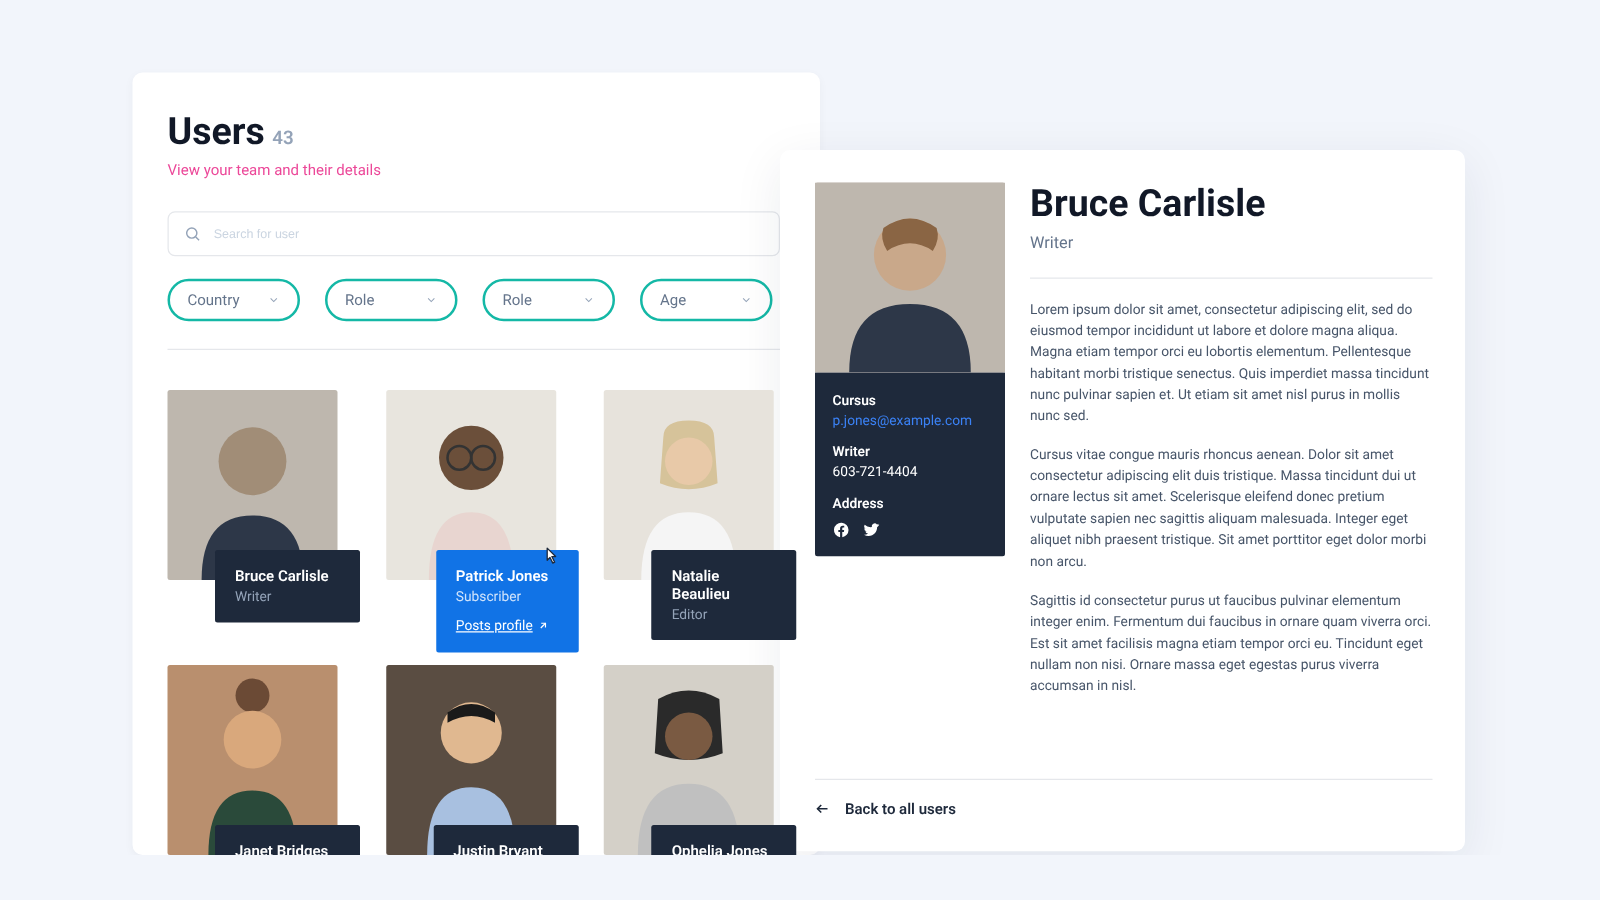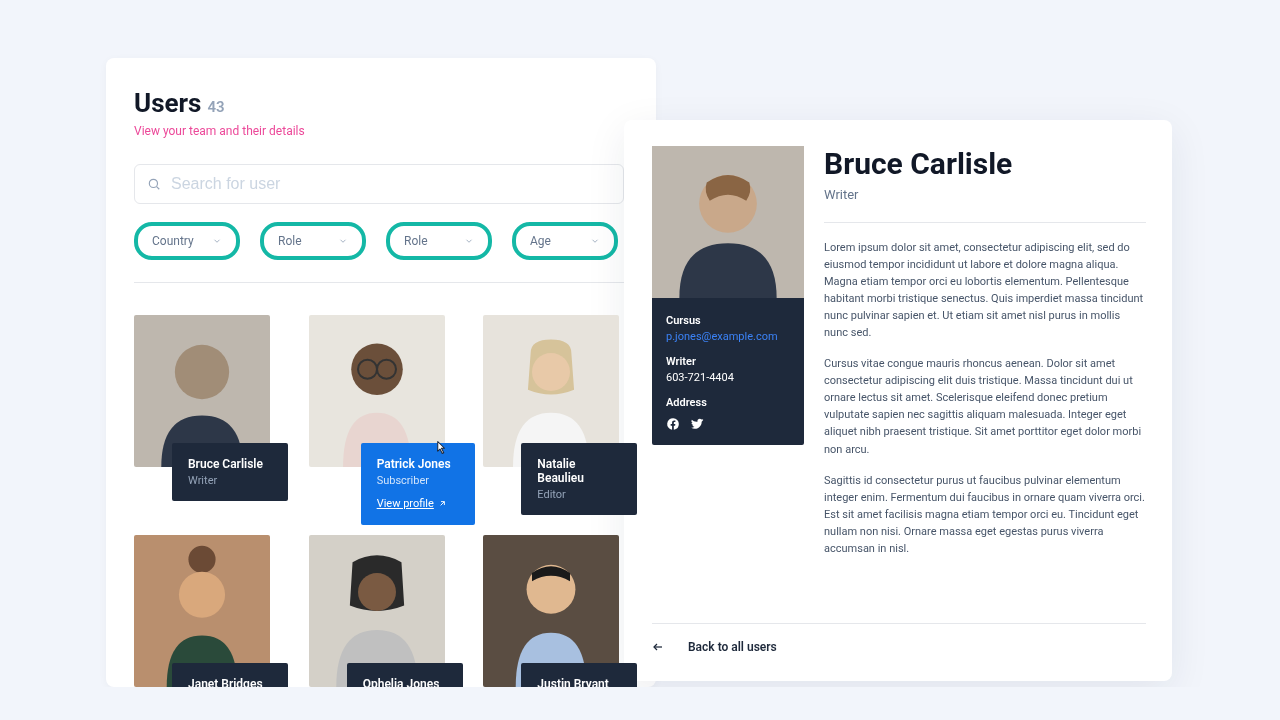--- a/index.html
+++ b/index.html
@@ -15,41 +15,41 @@
       padding: 58px 0 0 106px;
     }
     .left-panel {
       width: 550px;
       background: #fff;
       border-radius: 8px;
       padding: 30px 32px 0 28px;
       box-shadow: 0 2px 8px rgba(0,0,0,0.04);
     }
     .page-title-row { display: flex; align-items: baseline; gap: 6px; }
-    .page-title { font-size: 26px; font-weight: 700; color: #111827; }
+    .page-title { font-size: 30px; font-weight: 700; color: #111827; }
     .page-count { font-size: 15px; font-weight: 600; color: #94a3b8; }
     .page-subtitle { font-size: 12px; color: #ec4899; margin-top: 6px; }
     .search-box {
       margin-top: 26px;
       display: flex;
       align-items: center;
       border: 1px solid #e5e7eb;
       border-radius: 6px;
       padding: 10px 12px;
       gap: 10px;
     }
     .search-box input {
       border: none; outline: none; flex: 1;
-      font-size: 16px; color: #64748b;
+      font-size: 10px; color: #64748b;
       background: transparent;
     }
     .search-box input::placeholder { color: #cbd5e1; }
     .filters-row { display: flex; gap: 20px; margin-top: 18px; flex-wrap: wrap; }
     .filter-pill {
-      border: 4px solid #14b8a6;
+      border: 2px solid #14b8a6;
       border-radius: 18px;
       padding: 8px 14px;
       display: flex; align-items: center; justify-content: space-between;
       font-size: 12px; color: #64748b;
       min-width: 106px;
       cursor: pointer;
       background: #fff;
     }
     .divider { border: none; border-top: 1px solid #e5e7eb; margin: 22px 0 0 0; }
     .user-grid {
@@ -72,21 +72,21 @@
       top: 128px;
       left: 38px;
       background: #1e293b;
       color: #fff;
       padding: 14px 16px;
       border-radius: 2px;
       min-width: 116px;
     }
     .user-caption.active {
       background: #1173e6;
-      left: 52px;
+      left: 40px;
       min-width: 114px;
     }
     .user-name { font-size: 12px; font-weight: 600; }
     .user-role { font-size: 11px; color: #94a3b8; margin-top: 3px; }
     .user-caption.active .user-role { color: #cfe3fb; }
     .view-profile-link {
       display: inline-flex; align-items: center; gap: 4px;
       font-size: 11px; color: #fff; text-decoration: underline;
       margin-top: 10px; cursor: pointer;
     }
@@ -124,21 +124,21 @@
     .contact-email { color: #3b82f6; }
     .social-row { display: flex; gap: 10px; margin-top: 8px; }
     .social-icon { width: 14px; height: 14px; fill: #fff; cursor: pointer; }
     .detail-info { flex: 1; }
     .detail-name { font-size: 30px; font-weight: 700; color: #111827; }
     .detail-role { font-size: 13px; color: #64748b; margin-top: 6px; }
     .detail-divider { border: none; border-top: 1px solid #e5e7eb; margin: 20px 0 16px 0; }
     .detail-para { font-size: 11px; line-height: 1.55; color: #475569; margin-bottom: 14px; }
     .back-divider { border: none; border-top: 1px solid #e5e7eb; margin: 52px 0 14px 0; }
     .back-link {
-      display: inline-flex; align-items: center; gap: 24px;
+      display: inline-flex; align-items: center; gap: 12px;
       font-size: 12px; font-weight: 600; color: #1e293b;
       cursor: pointer;
     }
   </style>
 </head>
 <body>
 
 <div class="container">
 
   <div class="left-panel">
@@ -206,21 +206,21 @@
               <circle cx="50" cy="40" r="19" fill="#6b4f3a"></circle>
               <path d="M25 112 Q25 72 50 72 Q75 72 75 112 Z" fill="#e8d5d0"></path>
               <circle cx="43" cy="40" r="7" fill="none" stroke="#333" stroke-width="1.5"></circle>
               <circle cx="57" cy="40" r="7" fill="none" stroke="#333" stroke-width="1.5"></circle>
             </svg>
         </div>
         <div class="user-caption active">
           <div class="user-name">Patrick Jones</div>
           <div class="user-role">Subscriber</div>
           <a class="view-profile-link">
-            <span>View profile</span>
+            <span>Posts profile</span>
             <svg width="9" height="9" viewBox="0 0 24 24" fill="none" stroke="#fff" stroke-width="2.5">
                 <line x1="7" y1="17" x2="17" y2="7"></line>
                 <polyline points="8 7 17 7 17 16"></polyline>
               </svg>
           </a>
         </div>
         <svg class="cursor-icon" width="18" height="20" viewBox="0 0 24 26">
           <path d="M9 3 L9 16 L12 13 L15 19 L17 18 L14 12 L18 12 Z" fill="#fff" stroke="#1e293b" stroke-width="1.4" stroke-linejoin="round"></path>
         </svg>
       </div>
@@ -246,42 +246,42 @@
               <circle cx="50" cy="44" r="17" fill="#d9a87c"></circle>
               <path d="M24 112 Q24 74 50 74 Q76 74 76 112 Z" fill="#2a4a3a"></path>
             </svg>
         </div>
         <div class="user-caption">
           <div class="user-name">Janet Bridges</div>
         </div>
       </div>
 
       <div class="user-card" style="margin-top:34px">
+        <div class="user-photo" style="background:#5a4d42">
+          <svg class="avatar-svg" viewBox="0 0 100 112">
+              <circle cx="50" cy="40" r="18" fill="#e0b890"></circle>
+              <path d="M36 28 Q50 18 64 28 L64 34 Q50 26 36 34 Z" fill="#1a1a1a"></path>
+              <path d="M24 112 Q24 72 50 72 Q76 72 76 112 Z" fill="#a8c0e0"></path>
+            </svg>
+        </div>
+        <div class="user-caption">
+          <div class="user-name">Justin Bryant</div>
+        </div>
+      </div>
+
+      <div class="user-card" style="margin-top:34px">
         <div class="user-photo" style="background:#d4d0c8">
           <svg class="avatar-svg" viewBox="0 0 100 112">
               <path d="M32 20 Q50 10 68 20 L70 52 Q50 60 30 52 Z" fill="#2a2a2a"></path>
               <circle cx="50" cy="42" r="14" fill="#7a5a42"></circle>
               <path d="M20 112 Q20 70 50 70 Q80 70 80 112 Z" fill="#c0c0c0"></path>
             </svg>
         </div>
         <div class="user-caption">
           <div class="user-name">Ophelia Jones</div>
-        </div>
-      </div>
-
-      <div class="user-card" style="margin-top:34px">
-        <div class="user-photo" style="background:#5a4d42">
-          <svg class="avatar-svg" viewBox="0 0 100 112">
-              <circle cx="50" cy="40" r="18" fill="#e0b890"></circle>
-              <path d="M36 28 Q50 18 64 28 L64 34 Q50 26 36 34 Z" fill="#1a1a1a"></path>
-              <path d="M24 112 Q24 72 50 72 Q76 72 76 112 Z" fill="#a8c0e0"></path>
-            </svg>
-        </div>
-        <div class="user-caption">
-          <div class="user-name">Justin Bryant</div>
         </div>
       </div>
 
     </div>
   </div>
 
   <div class="right-panel">
     <div class="detail-top">
       <div class="detail-photo-col">
         <div class="detail-photo">

